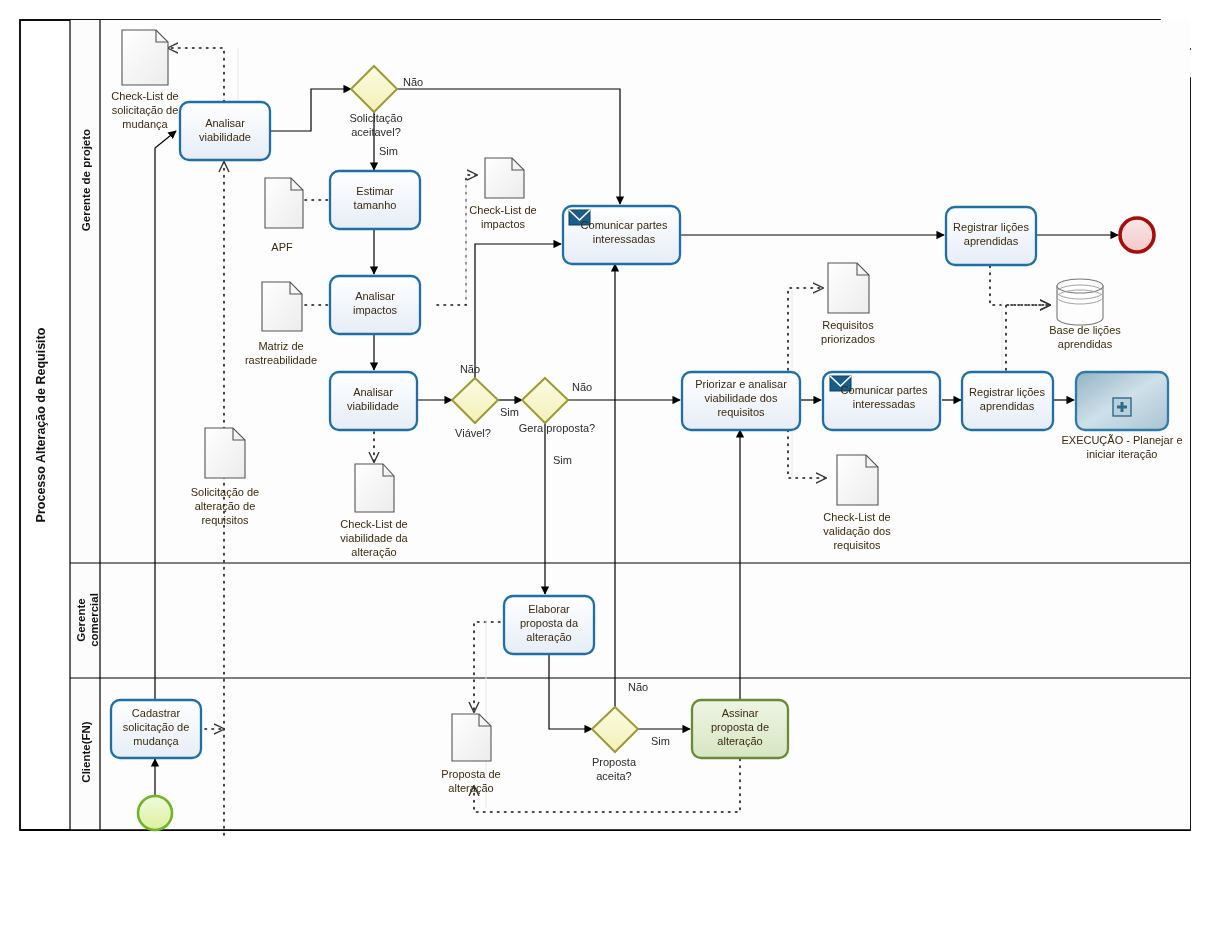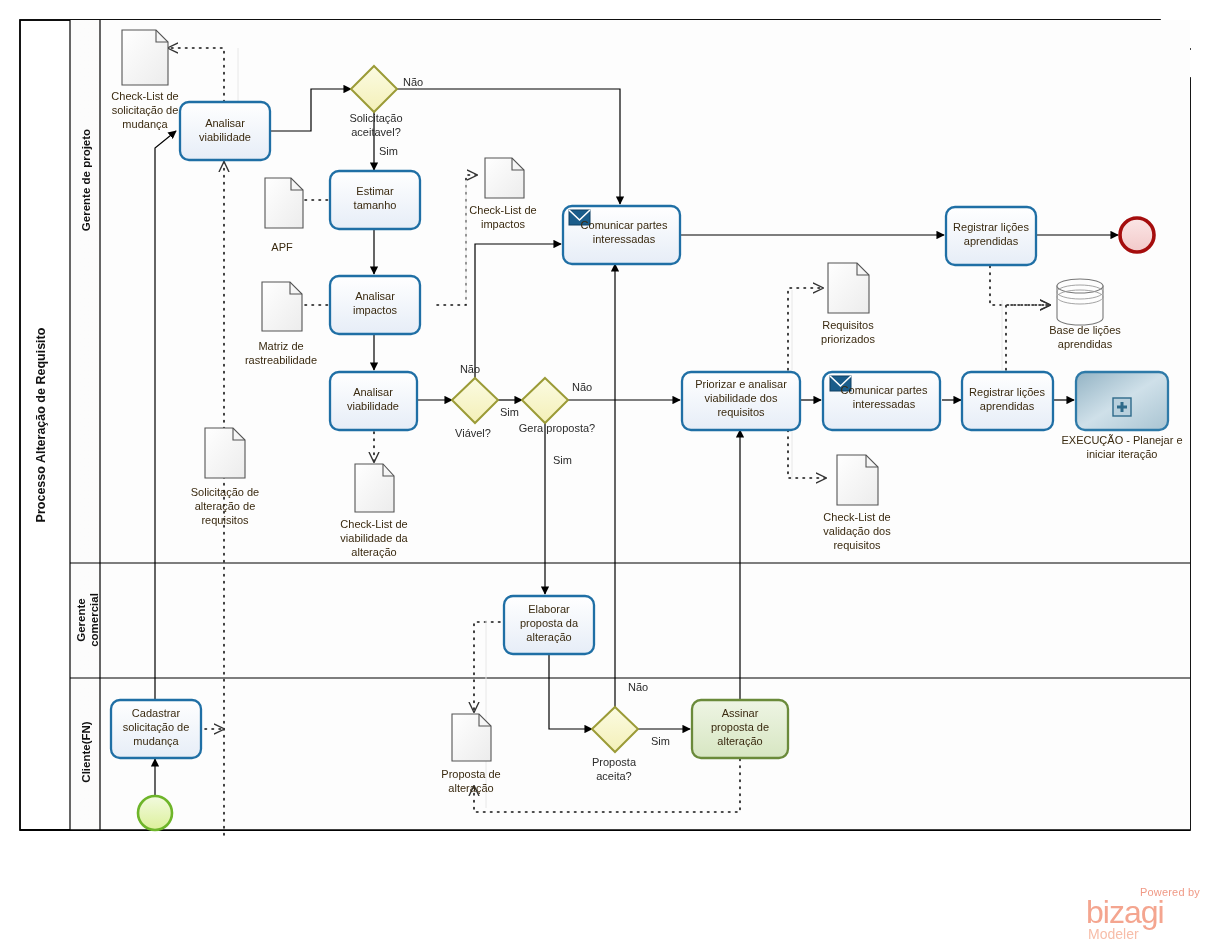--- a/index.html
+++ b/index.html
@@ -375,18 +375,13 @@
   </g>
 
   <g>
     <circle cx="155" cy="813" r="17" fill="url(#gStart)" stroke="#6eb52a" stroke-width="2.6"></circle>
   </g>
   <g>
     <circle cx="1137" cy="235" r="17" fill="url(#gEnd)" stroke="#a50d0d" stroke-width="3.6"></circle>
   </g>
 </svg>
 
-<div class="logo">
-  <div class="pb">Powered by</div>
-  <div class="bz">bizagi</div>
-  <div class="md">Modeler</div>
 </div>
-</div>
 
 </body></html>

